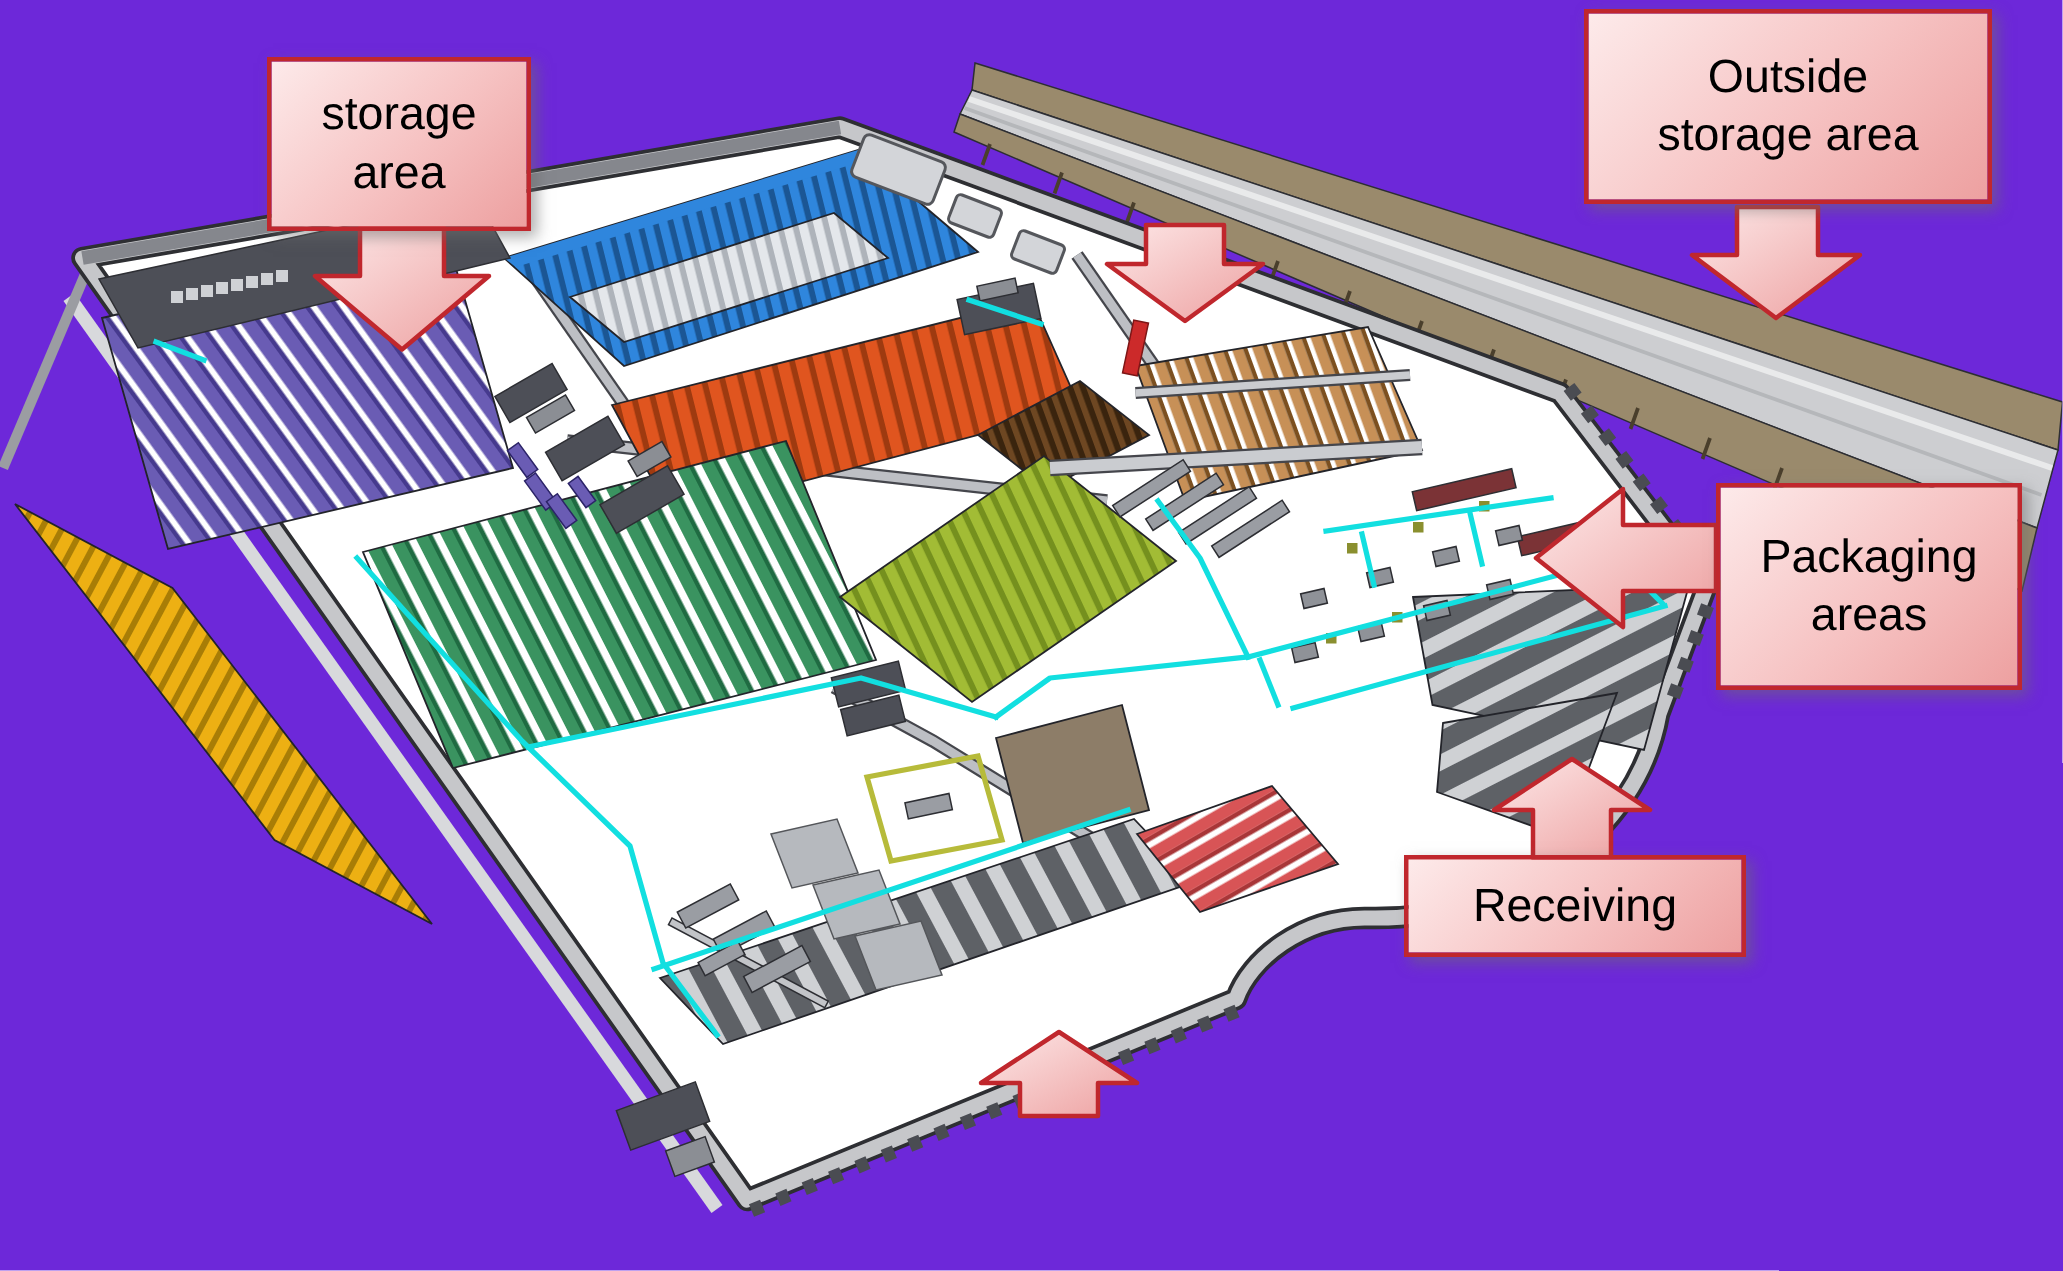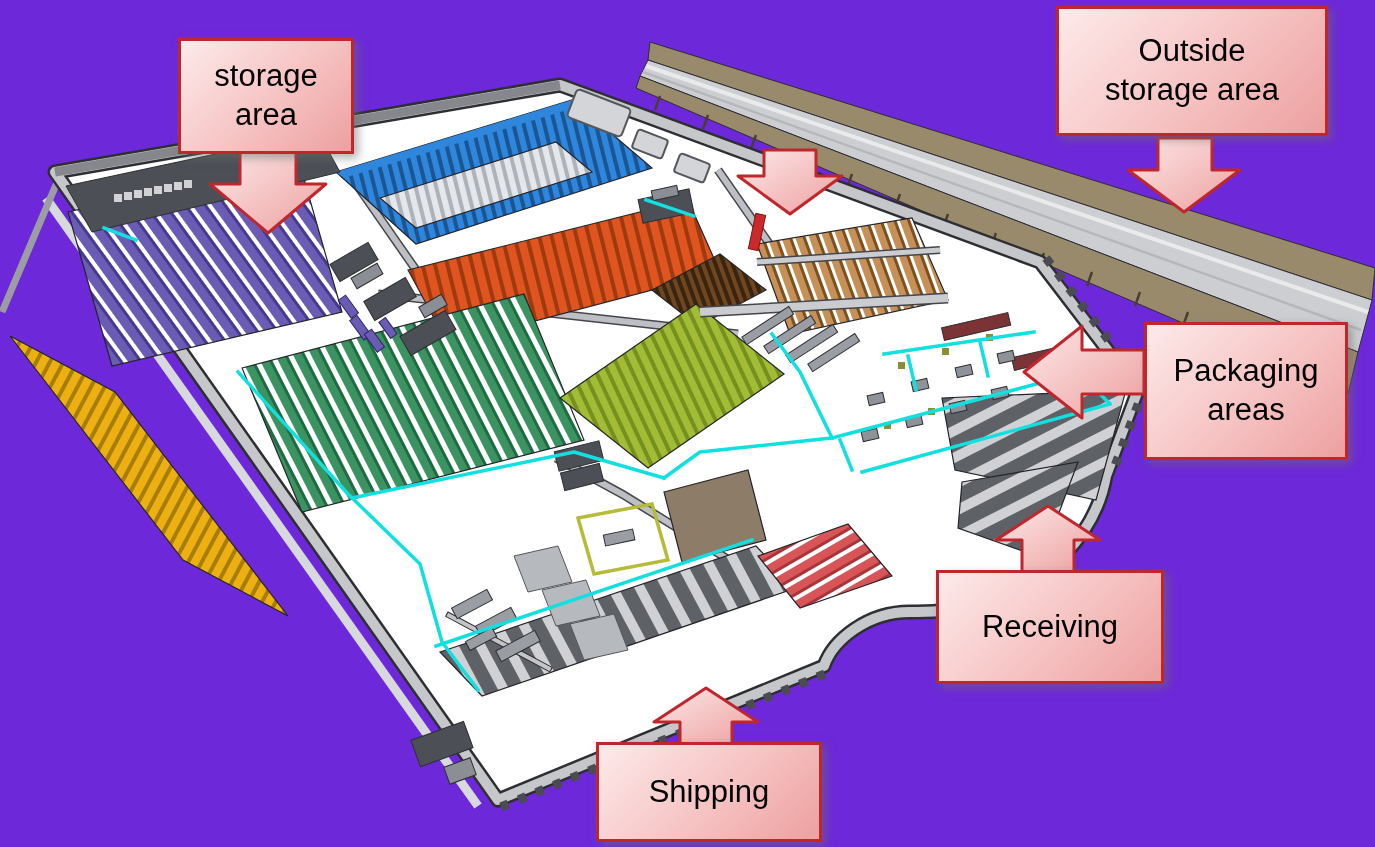--- a/index.html
+++ b/index.html
@@ -274,21 +274,18 @@
 <div class="callout" style="left:1056px;top:6px;width:272px;height:130px;">
   <span>Outside</span>
   <span>storage area</span>
 </div>
 
 <div class="callout" style="left:1144px;top:322px;width:204px;height:138px;">
   <span>Packaging</span>
   <span>areas</span>
 </div>
 
-<div class="callout" style="left:936px;top:570px;width:228px;height:114px;">
+<div class="callout" style="left:936px;top:570px;width:228px;height:68px;">
   <span>Receiving</span>
 </div>
 
-<div class="callout" style="left:596px;top:742px;width:226px;height:100px;">
-  <span>Shipping</span>
-</div>
 
 </div>
 
 </body></html>

